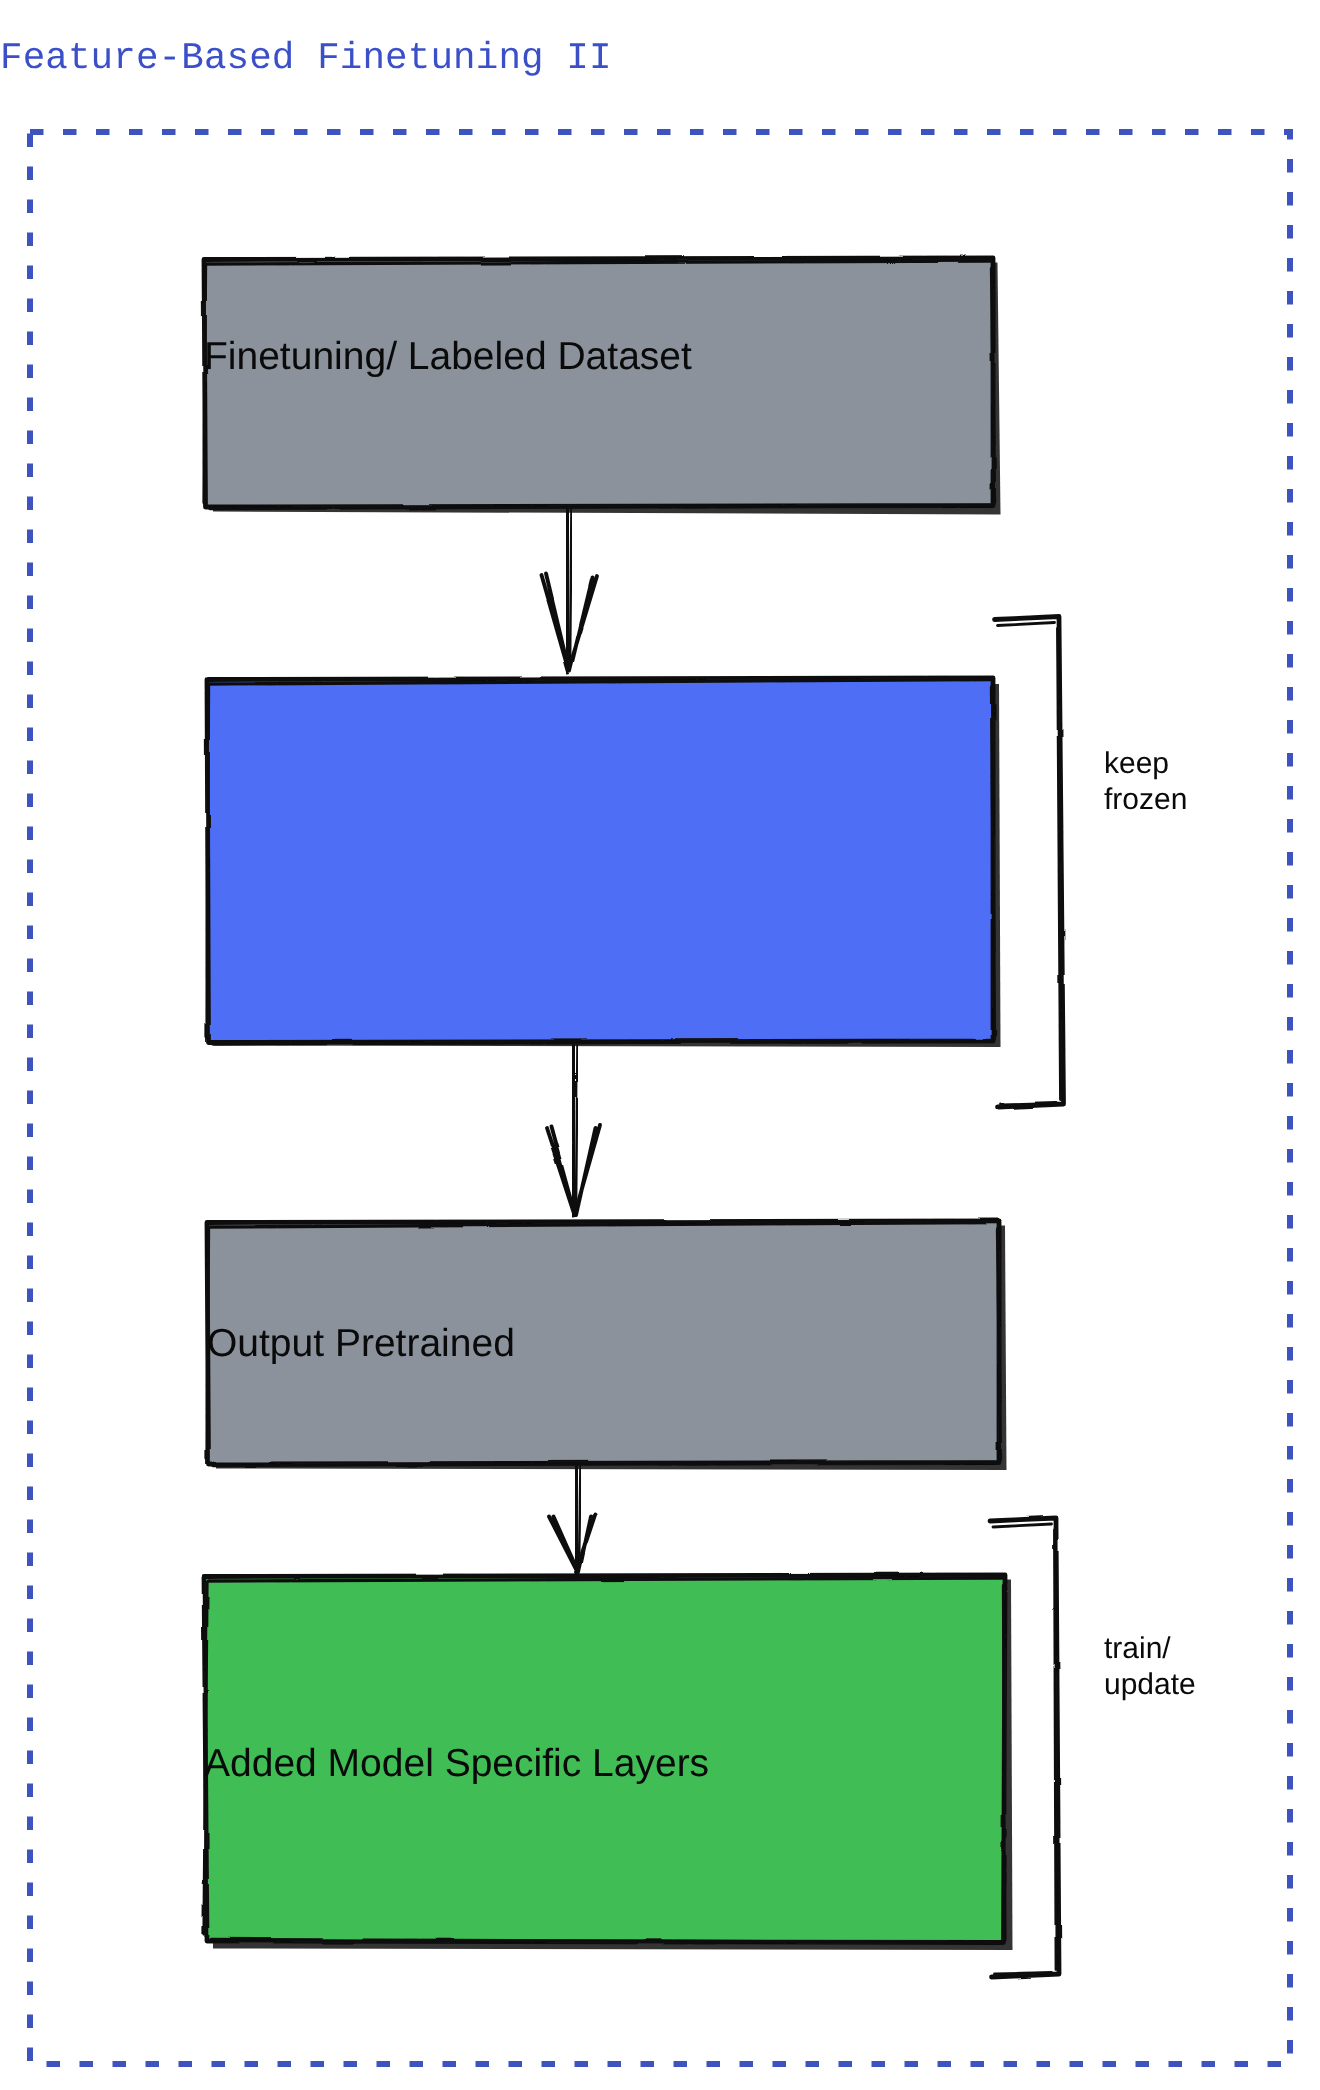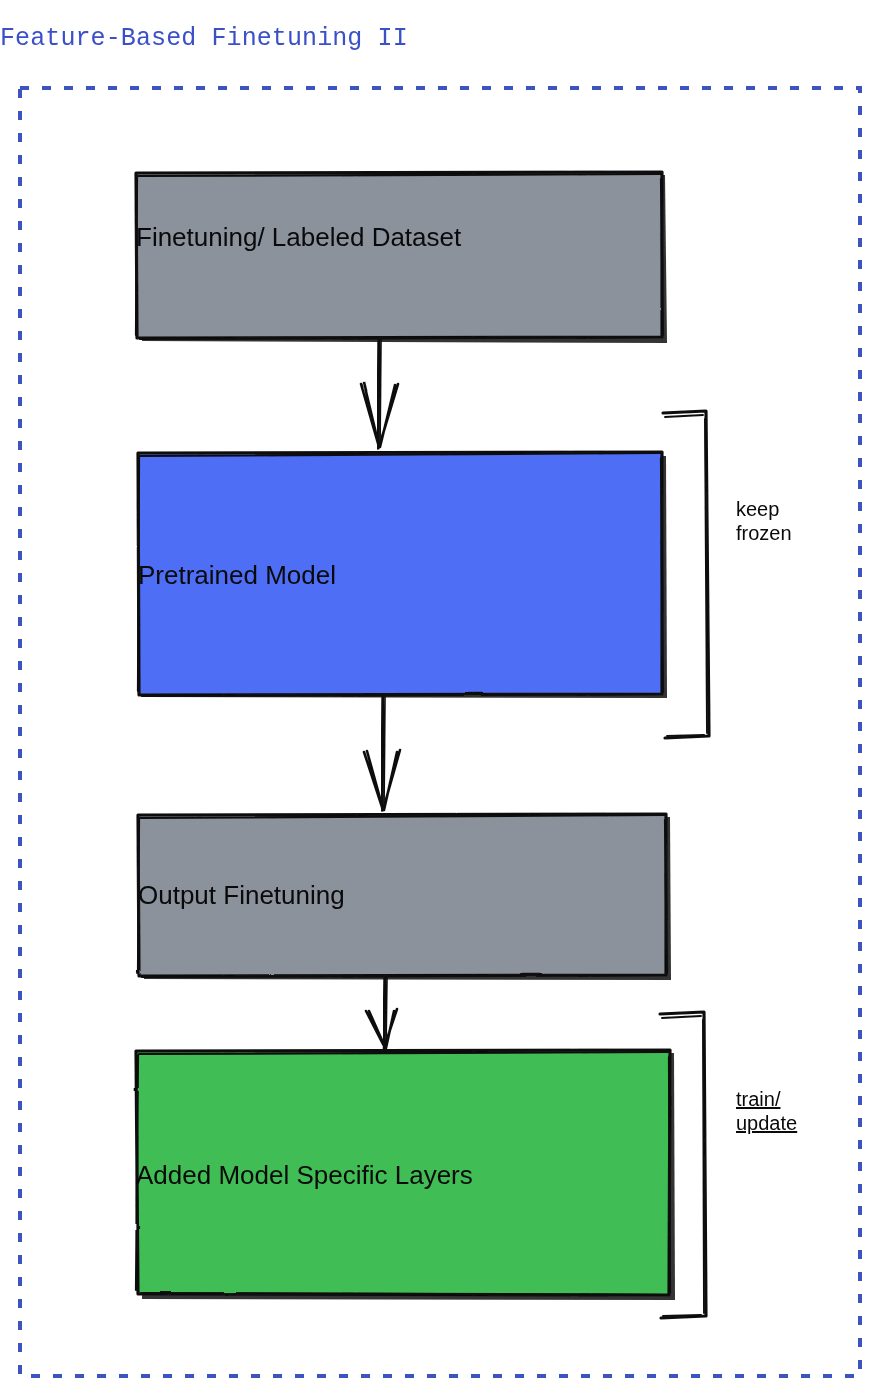--- a/index.html
+++ b/index.html
@@ -120,24 +120,23 @@
     <path d="M662 1018 L701 1016 M703 1020 L704 1313 M701 1315 L663 1316" fill="none" stroke="#111111" stroke-width="1.9" stroke-linecap="round" filter="url(#rough)"></path>
   </g>
 </svg>
 
 <div class="layer">
 
   <div class="diagram-title">Feature-Based Finetuning II</div>
 
   <div class="node-label" style="left:136px; top:222px; width:526px;">Finetuning/ Labeled Dataset</div>
 
-  <div class="node-label" style="left:138px; top:560px; width:524px;">Pretrained Model</div>
 
-  <div class="node-label" style="left:138px; top:880px; width:528px;">Output Finetuning</div>
+  <div class="node-label" style="left:138px; top:880px; width:528px;">Output Pretrained</div>
 
   <div class="node-label" style="left:136px; top:1160px; width:534px;">Added Model Specific Layers</div>
 
   <div class="bracket-label" style="left:736px; top:498px;">keep
 frozen</div>
 
-  <div class="bracket-label" style="left:736px; top:1088px;text-decoration:underline;">train/
+  <div class="bracket-label" style="left:736px; top:1088px;">train/
 update</div>
 </div>
 
 </body></html>

